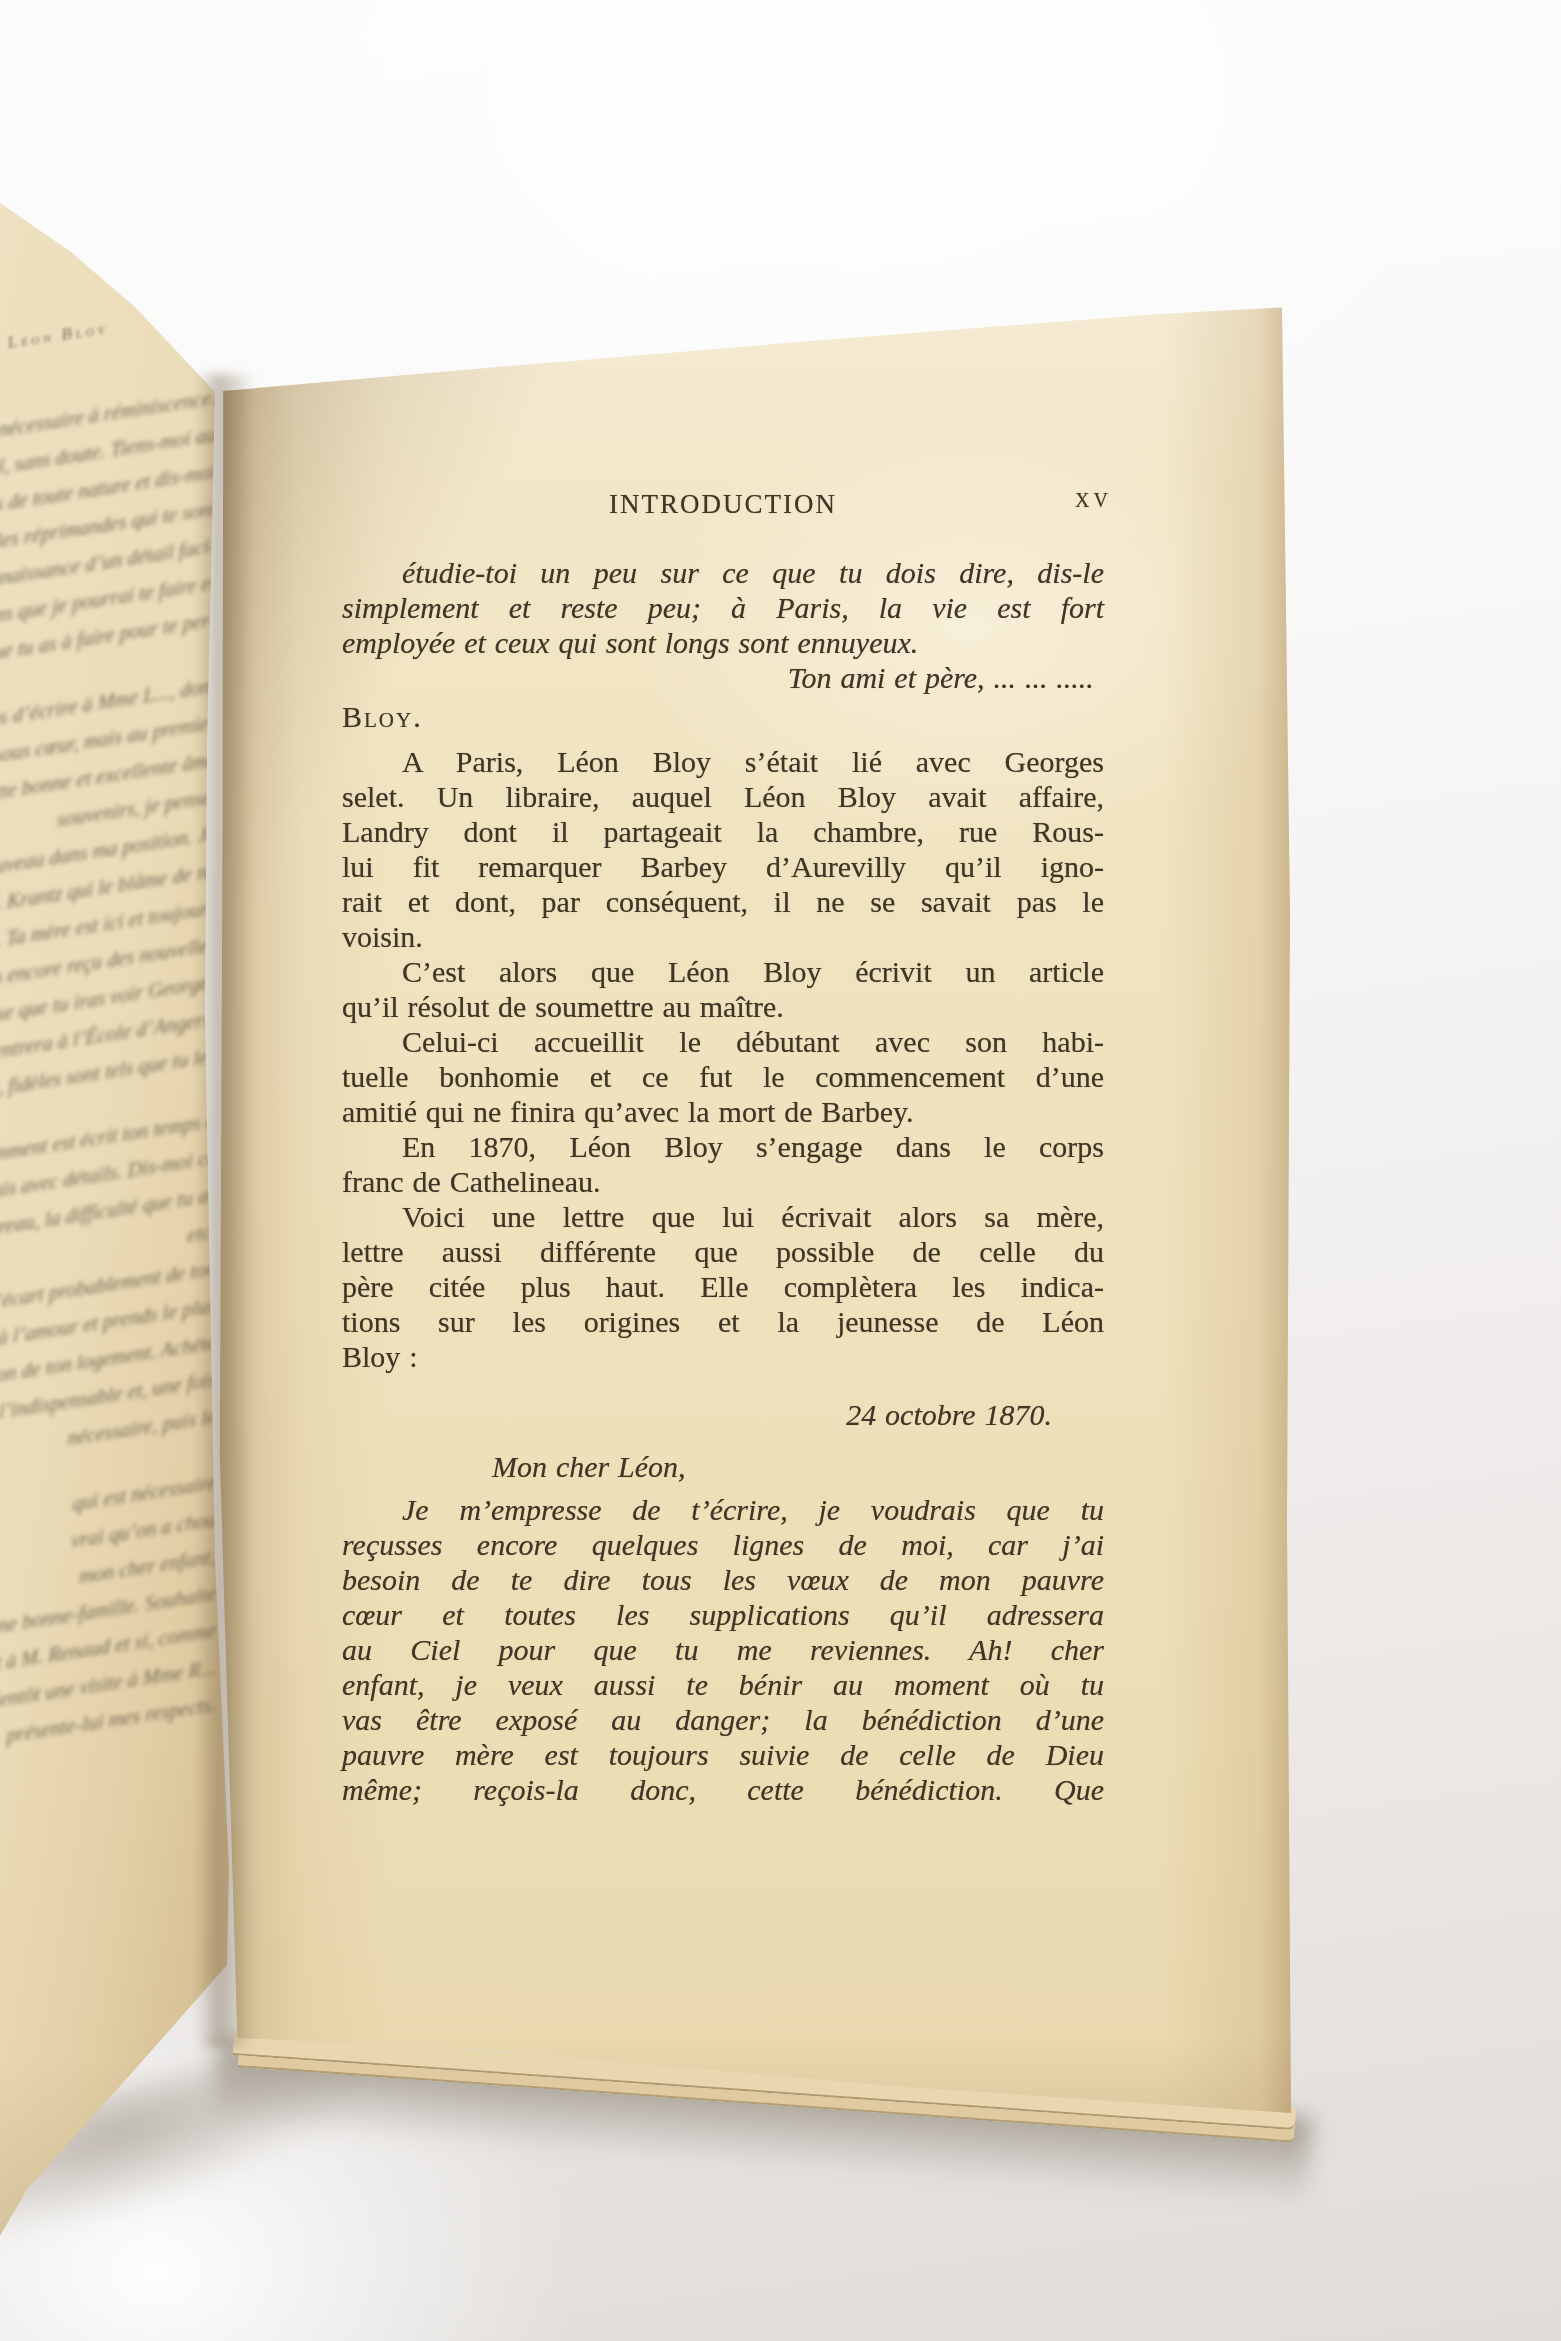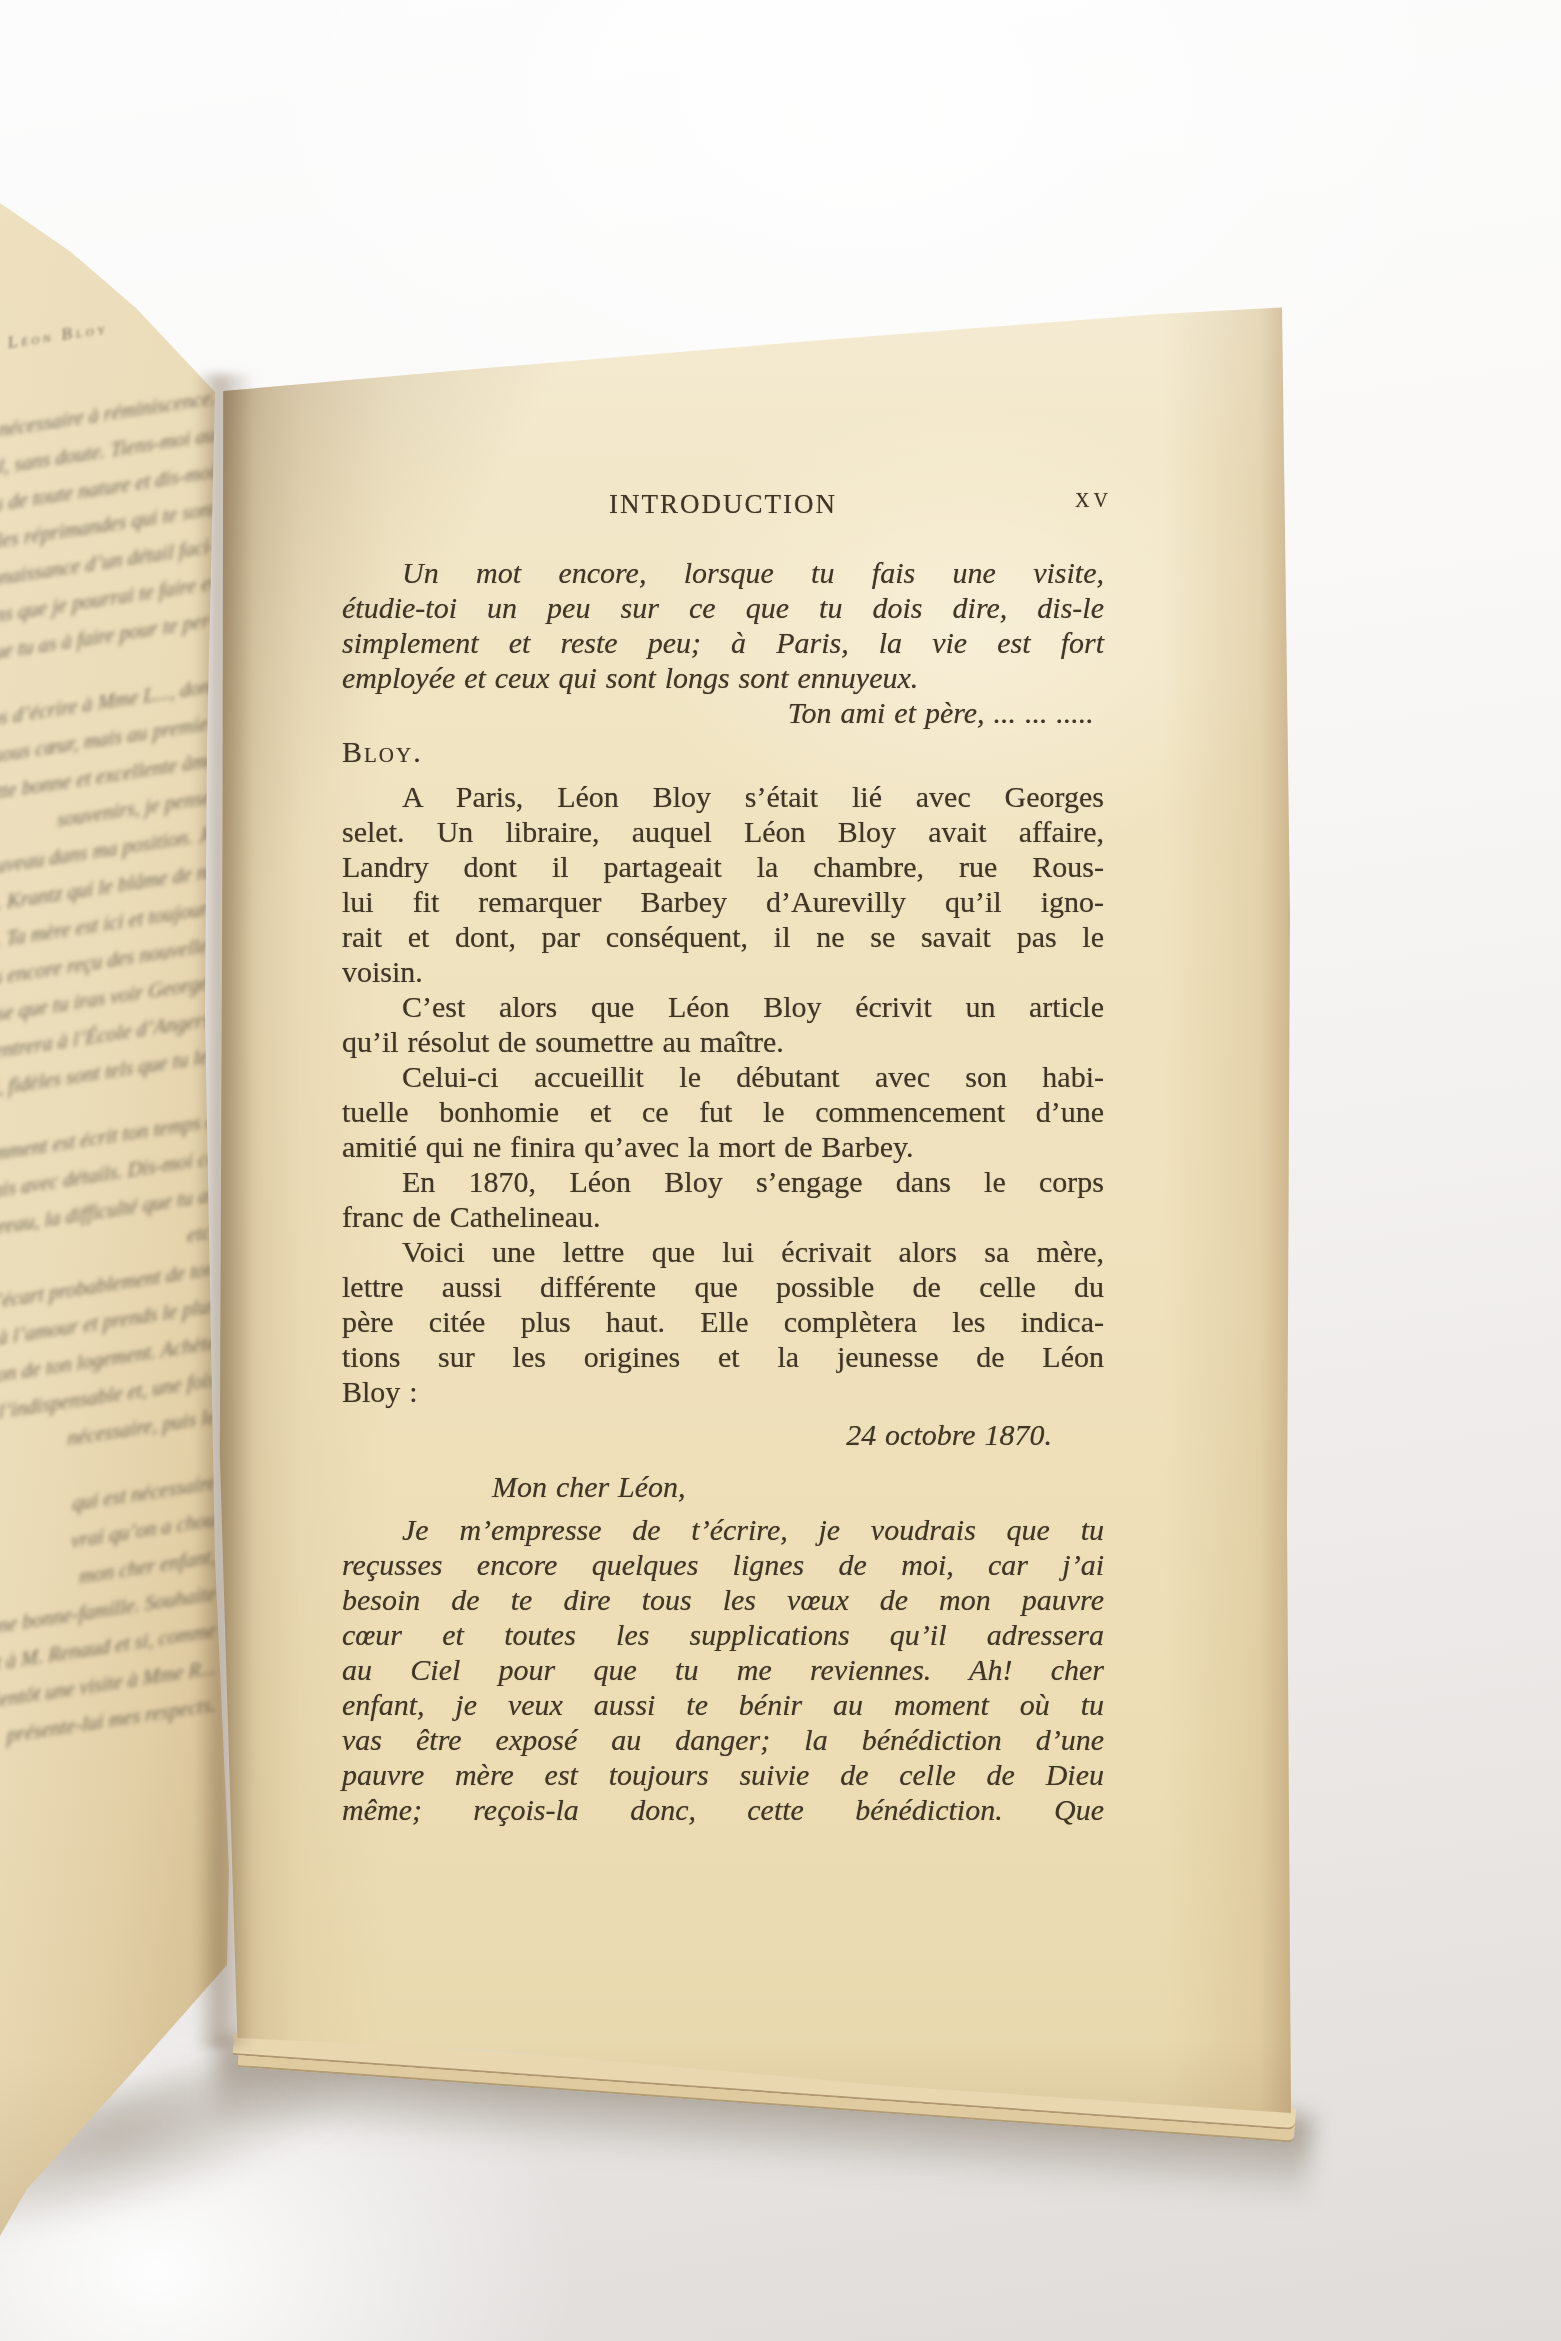--- a/index.html
+++ b/index.html
@@ -100,21 +100,21 @@
     font-size:27px;letter-spacing:2px;
   }
   .page-num{position:absolute;right:-8.1px;top:0;font-size:20px;letter-spacing:4.1px;}
   .block{font-size:30px;line-height:35px;}
   .tl{text-align:justify;text-align-last:justify;}
   .tl.nl{text-align-last:left;}
   .quote{font-style:italic;}
   .quote .tl:first-child,.para .tl:first-child{text-indent:60px;}
   .closing{font-style:italic;text-align:right;padding-right:10.2px;}
   .signature{text-align:left;padding-right:43px;font-variant:small-caps;letter-spacing:2px;margin-top:4.1px;margin-bottom:9.5px;}
-  .date{font-style:italic;text-align:right;padding-right:52px;margin-top:8px;}
+  .date{font-style:italic;text-align:right;padding-right:52px;margin-top:23px;}
   .salutation{font-style:italic;padding-left:150px;margin-top:17px;}
   .quote.cont{margin-top:8.1px;}
 </style>
 </head>
 <body>
 
 <div id="frame">
 
   <div class="shadow-bottom"></div>
   <div class="lp-bottom-shadow"></div>
@@ -166,21 +166,20 @@
 
   <div class="right-page">
     <div class="deckle-top"></div>
     <div class="text-col">
       <div class="head-row">
         <div class="head-title">INTRODUCTION</div>
         <div class="page-num">XV</div>
       </div>
       <div id="content">
           <div class="block quote">
-            <div class="tl">Un mot encore, lorsque tu fais une visite,</div>
             <div class="tl">étudie-toi un peu sur ce que tu dois dire, dis-le</div>
             <div class="tl">simplement et reste peu; à Paris, la vie est fort</div>
             <div class="tl nl">employée et ceux qui sont longs sont ennuyeux.</div>
           </div>
           <div class="block closing">Ton ami et père, ... ... .....</div>
           <div class="block signature">Bloy.</div>
           <div class="block para">
             <div class="tl">A Paris, Léon Bloy s’était lié avec Georges</div>
             <div class="tl">selet. Un libraire, auquel Léon Bloy avait affaire,</div>
             <div class="tl">Landry dont il partageait la chambre, rue Rous-</div>

